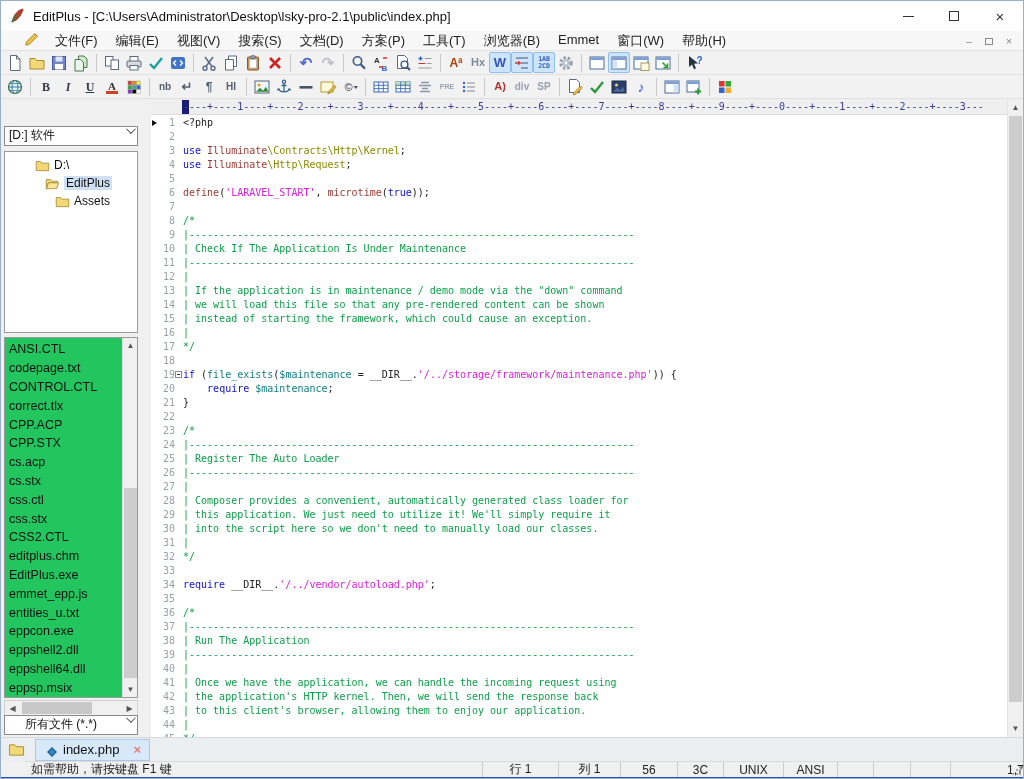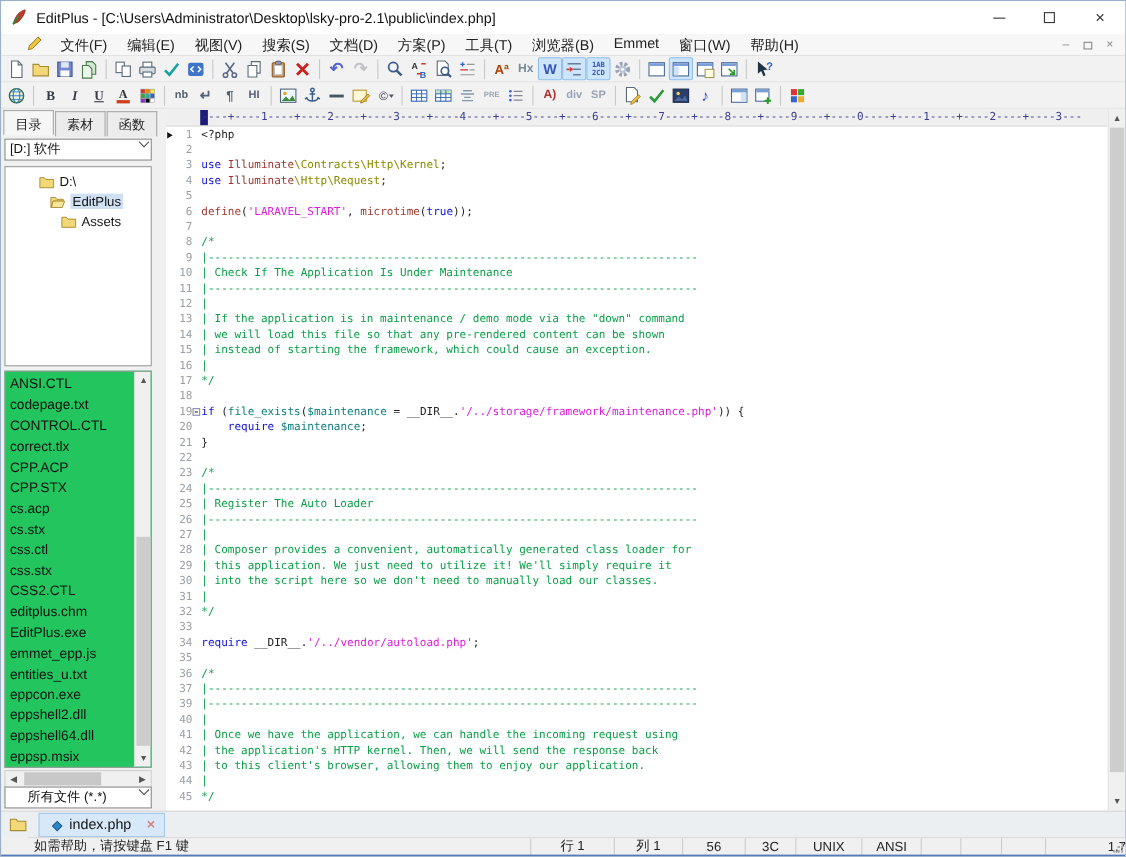--- a/index.html
+++ b/index.html
@@ -594,25 +594,20 @@
             <rect x="3" y="9.5" width="5.5" height="5.5" fill="#36c"></rect>
             <rect x="9.5" y="9.5" width="5.5" height="5.5" fill="#ea3"></rect>
           </svg>
         </span>
       </div>
     </div>
 
   <div class="main">
 
     <div class="sidebar">
-      <div class="sidetabs" id="sidetabs">
-          <div class="stab active">目录</div>
-          <div class="stab">素材</div>
-          <div class="stab">函数</div>
-        </div>
       <div class="combo drivecombo">
         <span>[D:] 软件</span>
         <span class="chev"></span>
       </div>
       <div class="treebox" id="dirtree">
           <div class="trow" style="padding-left: 30px;">
             <span class="ficon"><svg viewBox="0 0 18 16">
                 <path d="M1.5 3h5l1.5 2h8.5v9H1.5z" fill="#f3d878" stroke="#a68a30"></path>
               </svg></span>
             <span class="lbl">D:\</span>
@@ -706,20 +701,21 @@
           <div class="cl"><span class="mgn"></span><span class="num">28</span><span class="foldc"></span><span class="code"><span class="s-cmt">| Composer provides a convenient, automatically generated class loader for</span></span></div>
           <div class="cl"><span class="mgn"></span><span class="num">29</span><span class="foldc"></span><span class="code"><span class="s-cmt">| this application. We just need to utilize it! We'll simply require it</span></span></div>
           <div class="cl"><span class="mgn"></span><span class="num">30</span><span class="foldc"></span><span class="code"><span class="s-cmt">| into the script here so we don't need to manually load our classes.</span></span></div>
           <div class="cl"><span class="mgn"></span><span class="num">31</span><span class="foldc"></span><span class="code"><span class="s-cmt">|</span></span></div>
           <div class="cl"><span class="mgn"></span><span class="num">32</span><span class="foldc"></span><span class="code"><span class="s-cmt">*/</span></span></div>
           <div class="cl"><span class="mgn"></span><span class="num">33</span><span class="foldc"></span><span class="code"></span></div>
           <div class="cl"><span class="mgn"></span><span class="num">34</span><span class="foldc"></span><span class="code"><span class="s-kw">require </span><span class="s-plain">__DIR__.</span><span class="s-str">'/../vendor/autoload.php'</span><span class="s-plain">;</span></span></div>
           <div class="cl"><span class="mgn"></span><span class="num">35</span><span class="foldc"></span><span class="code"></span></div>
           <div class="cl"><span class="mgn"></span><span class="num">36</span><span class="foldc"></span><span class="code"><span class="s-cmt">/*</span></span></div>
           <div class="cl"><span class="mgn"></span><span class="num">37</span><span class="foldc"></span><span class="code"><span class="s-cmt">|--------------------------------------------------------------------------</span></span></div>
+          <div class="cl"><span class="mgn"></span><span class="num">38</span><span class="foldc"></span><span class="code"><span class="s-cmt">| Run The Application</span></span></div>
           <div class="cl"><span class="mgn"></span><span class="num">39</span><span class="foldc"></span><span class="code"><span class="s-cmt">|--------------------------------------------------------------------------</span></span></div>
           <div class="cl"><span class="mgn"></span><span class="num">40</span><span class="foldc"></span><span class="code"><span class="s-cmt">|</span></span></div>
           <div class="cl"><span class="mgn"></span><span class="num">41</span><span class="foldc"></span><span class="code"><span class="s-cmt">| Once we have the application, we can handle the incoming request using</span></span></div>
           <div class="cl"><span class="mgn"></span><span class="num">42</span><span class="foldc"></span><span class="code"><span class="s-cmt">| the application's HTTP kernel. Then, we will send the response back</span></span></div>
           <div class="cl"><span class="mgn"></span><span class="num">43</span><span class="foldc"></span><span class="code"><span class="s-cmt">| to this client's browser, allowing them to enjoy our application.</span></span></div>
           <div class="cl"><span class="mgn"></span><span class="num">44</span><span class="foldc"></span><span class="code"><span class="s-cmt">|</span></span></div>
           <div class="cl"><span class="mgn"></span><span class="num">45</span><span class="foldc"></span><span class="code"><span class="s-cmt">*/</span></span></div>
         </div>
       <div class="escroll">
         <div class="varrow" style="top:1px;">▲</div>

